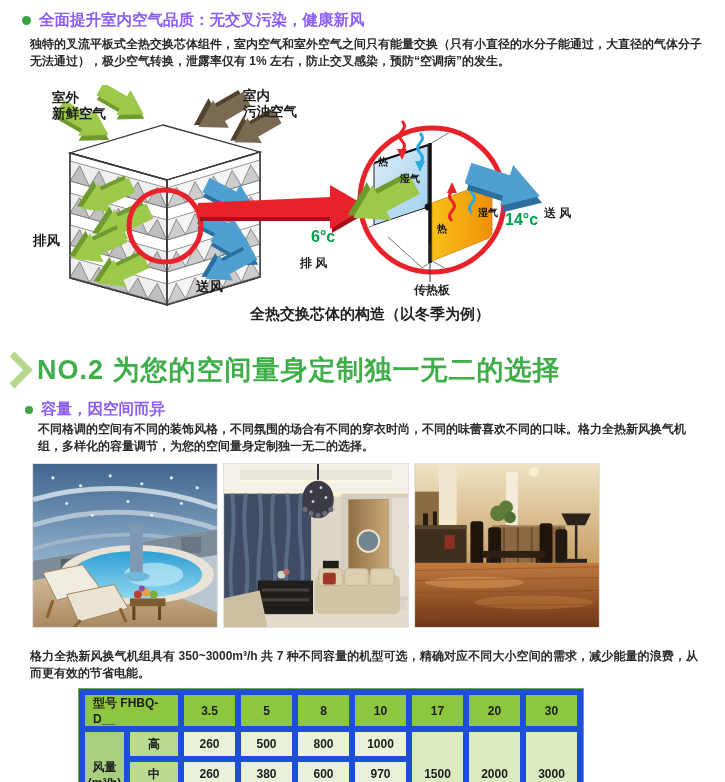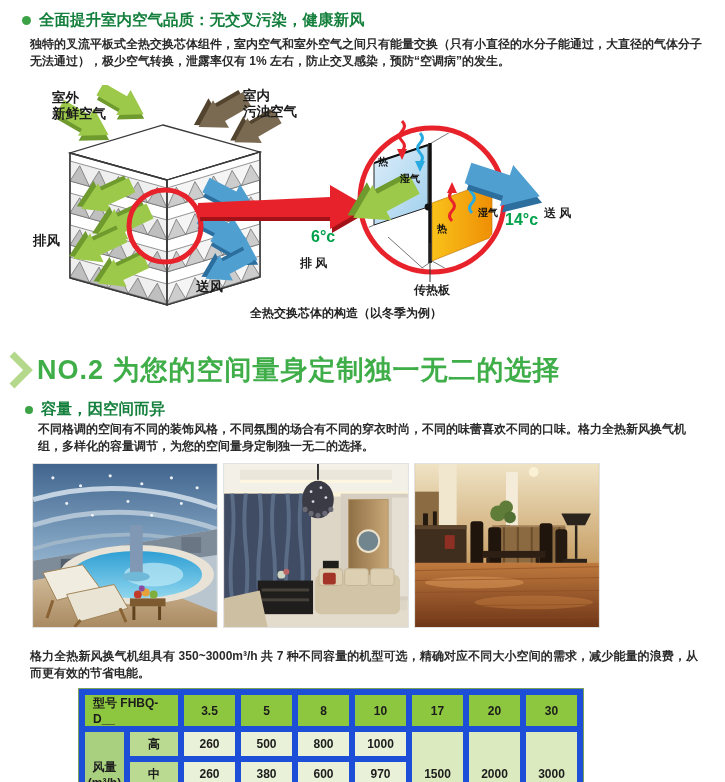--- a/index.html
+++ b/index.html
@@ -3,24 +3,24 @@
 <meta charset="utf-8">
 <style>
   html,body{margin:0;padding:0;background:#fff;}
   body{font-family:"Liberation Sans","DejaVu Sans",sans-serif;}
   .page{position:relative;width:725px;height:782px;background:#fff;overflow:hidden;color:#222;}
   .abs{position:absolute;}
   .para{font-size:12px;line-height:17px;font-weight:700;color:#2a2a2a;margin:0;text-align:justify;}
   .s1-head{display:flex;align-items:center;gap:8px;}
   .bullet{width:9px;height:9px;border-radius:50%;background:#3ba345;flex:0 0 auto;}
   .bullet.small{width:8px;height:8px;}
-  .s1-title,.sub-title{font-size:15.5px;font-weight:700;color:#15803d;margin:0;}
+  .s1-title,.sub-title{font-size:15.5px;font-weight:700;color:#8b5cf6;margin:0;}
   .no2-wrap{display:flex;align-items:center;gap:3px;}
   .no2-title{font-size:27px;font-weight:700;color:#3fae49;letter-spacing:1px;margin:0;line-height:42px;}
-  .caption{font-size:12px;font-weight:700;color:#222;margin:0;}
+  .caption{font-size:15px;font-weight:700;color:#222;margin:0;}
   .photo{position:absolute;top:463px;width:186px;height:165px;border:1px solid #e2e2e2;box-sizing:border-box;}
   .photo svg{display:block;width:100%;height:100%;}
   .tbl-wrap{border:1px solid #7da358;}
   table.spec{border-collapse:collapse;table-layout:fixed;}
   table.spec td{border:6px solid #1d4ed8;font-size:12px;font-weight:700;text-align:center;color:#1c1c1c;padding:0;overflow:hidden;}
   td.hdr{background:#8dc63f;height:20px;}
   td.hdr.model{text-align:left;padding-left:8px;}
   td.flow{background:#a9d07f;}
   td.lvl{background:#b9da90;height:24px;}
   td.dat{background:#e9f2d9;}

